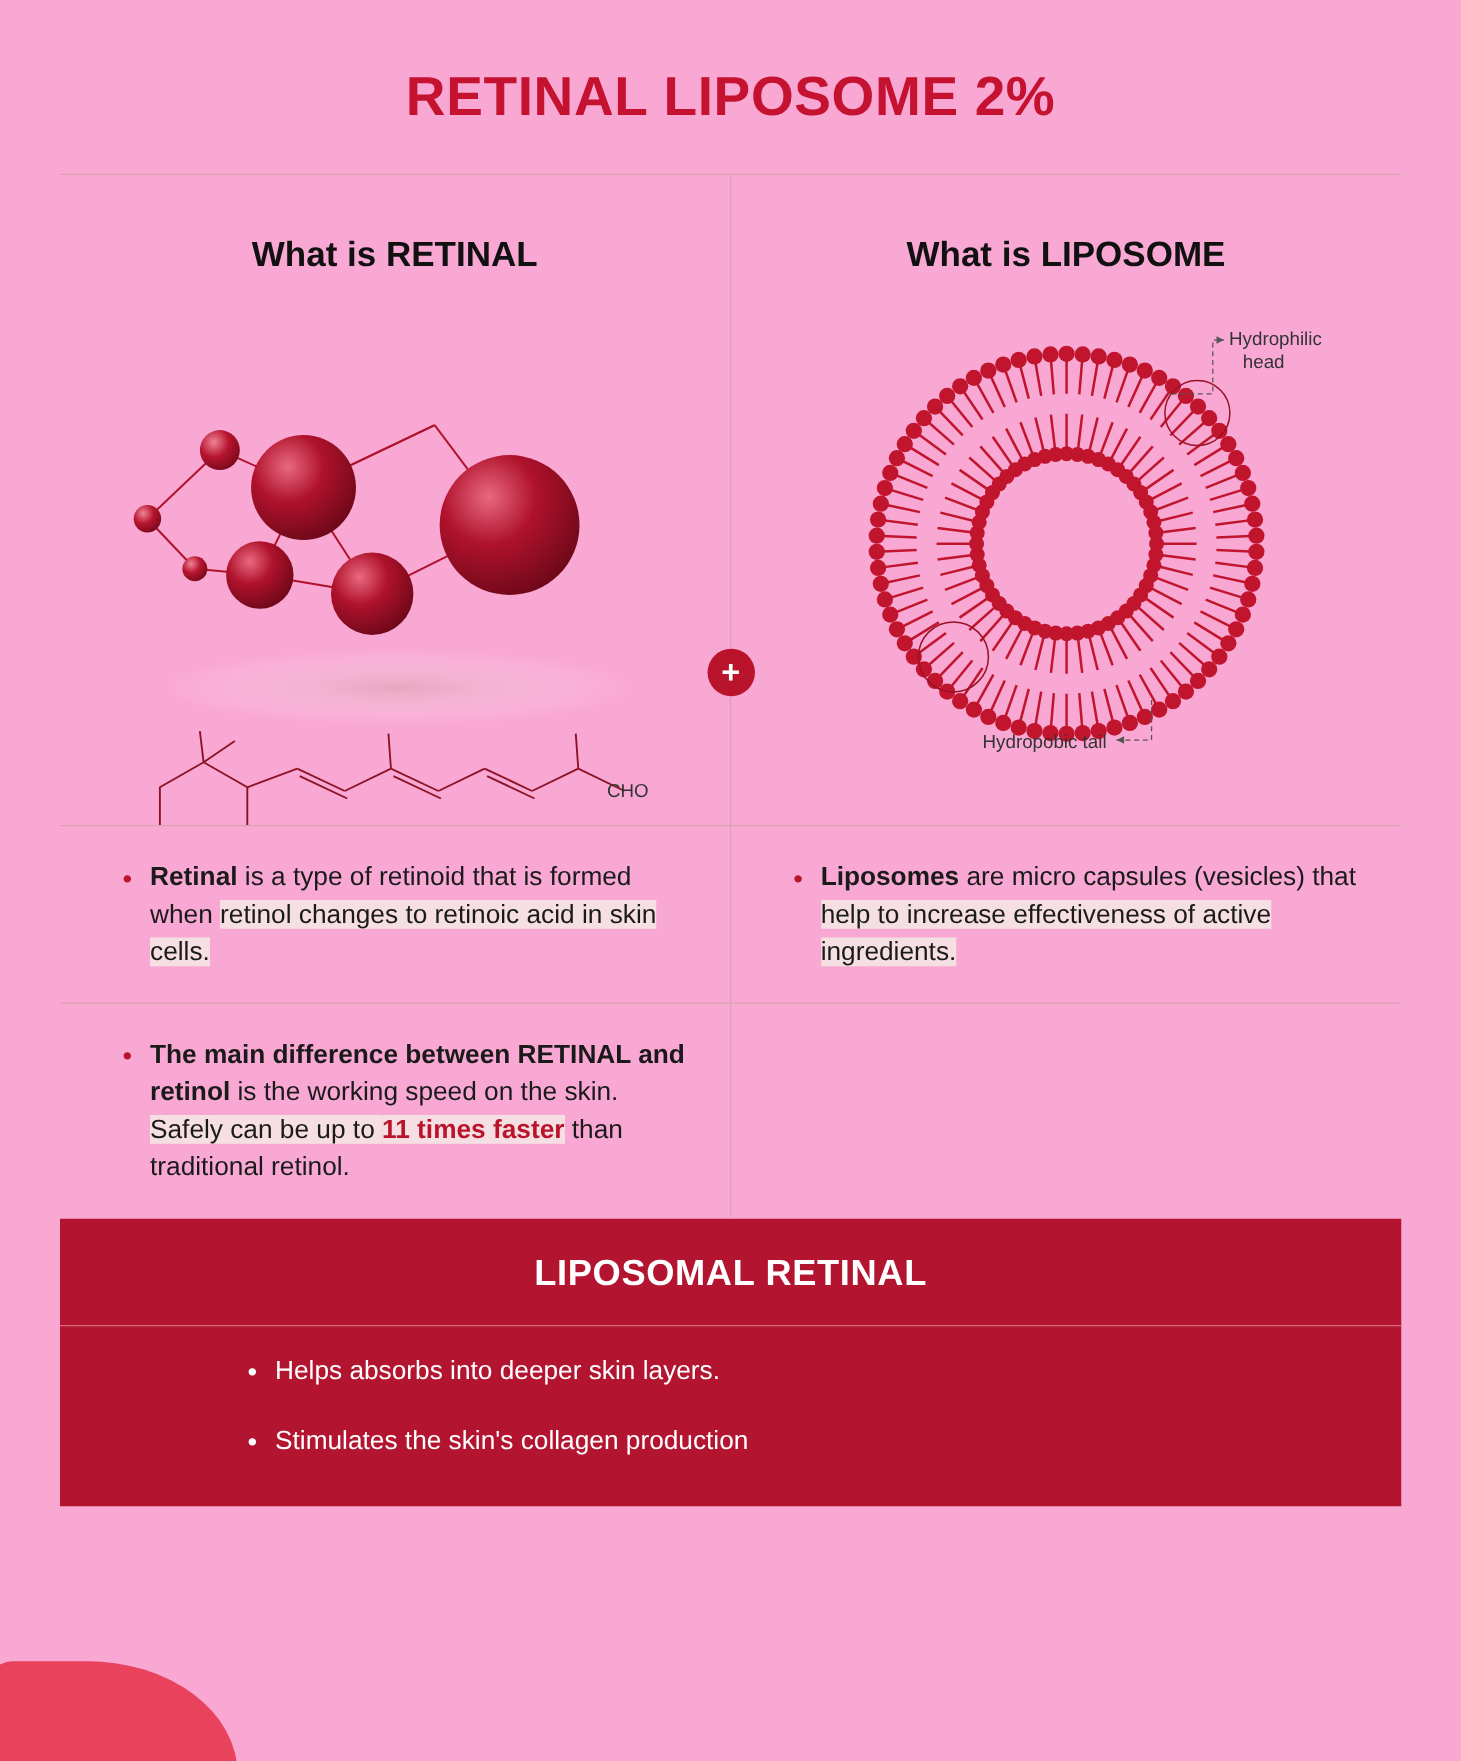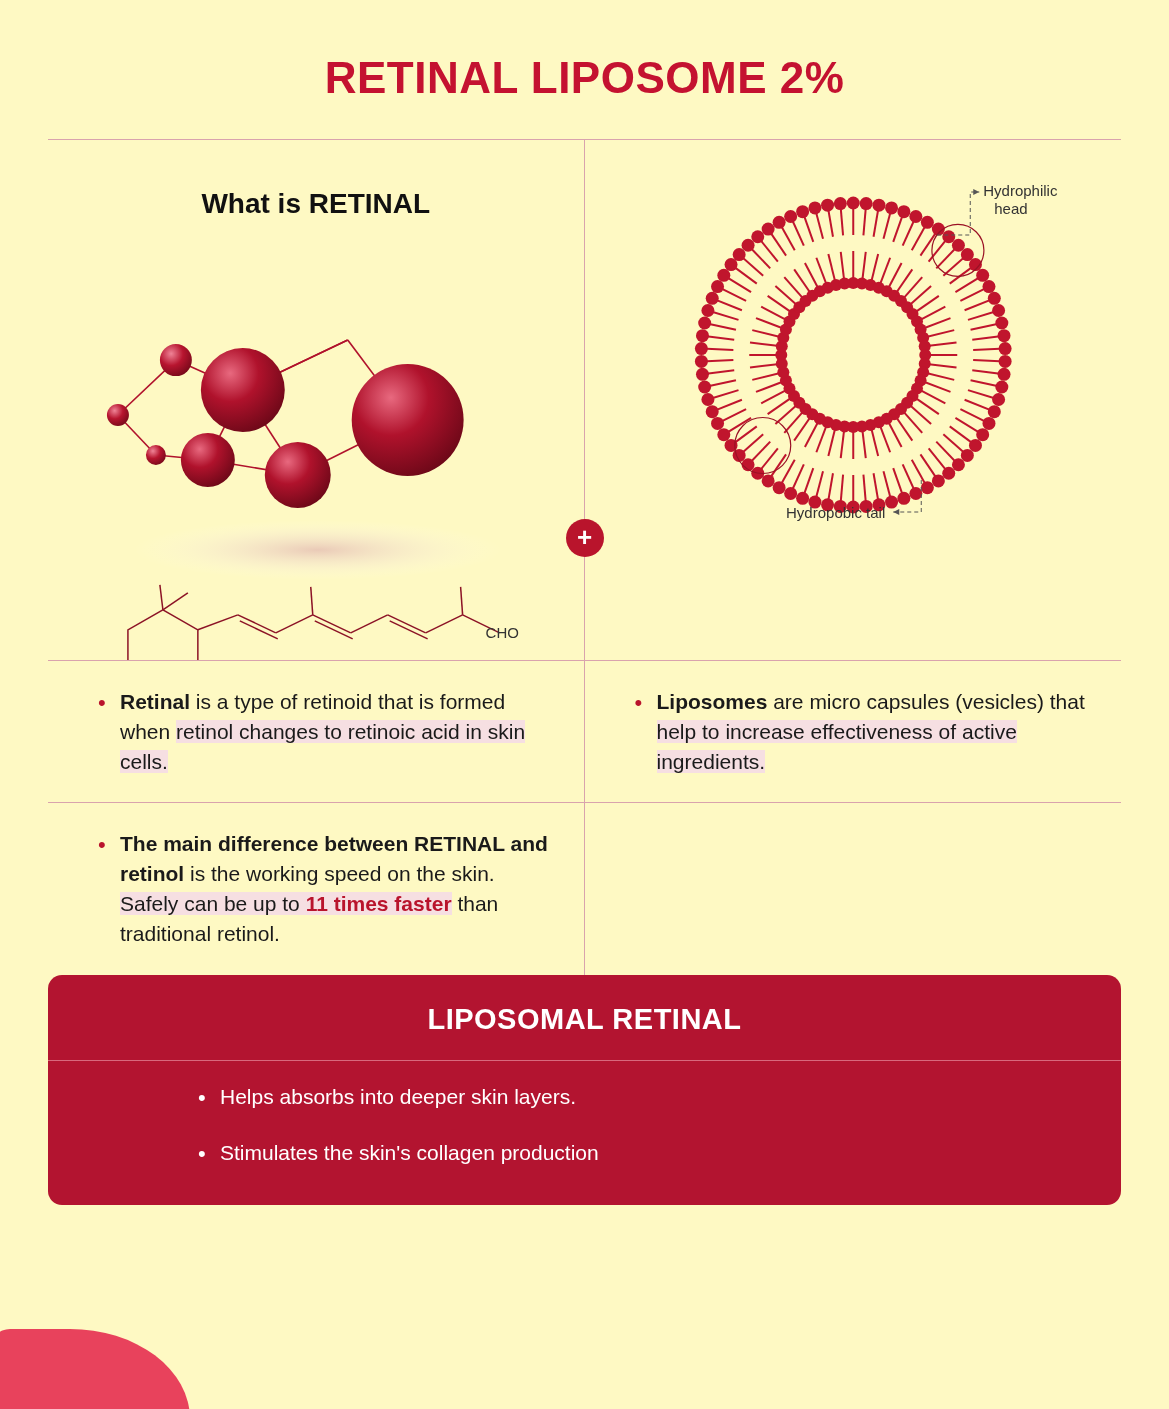--- a/index.html
+++ b/index.html
@@ -6,21 +6,21 @@
   html, body {
     margin: 0; padding: 0;
     width: 1169px; height: 1409px;
     background: #ffffff;
     font-family: "Liberation Sans", sans-serif;
     overflow: hidden;
   }
   .page {
     position: relative;
     width: 1169px; height: 1409px;
-    background: #fef9c3;
+    background: #f9a8d4;
     overflow: hidden;
   }
 
   
   .main-title {
     text-align: center;
     color: #c41230;
     font-size: 44px;
     font-weight: bold;
     letter-spacing: 0.5px;
@@ -95,21 +95,20 @@
   .hl { background: #f6dfe2; }
   .bold { font-weight: bold; }
   .red-bold { color: #b9142c; font-weight: bold; }
 
   
   .panel {
     margin: 0 48px;
     background: #b31430;
     color: #ffffff;
     padding-bottom: 10px;
-    border-radius: 14px;
   }
   .panel-title {
     text-align: center;
     font-size: 29px;
     font-weight: bold;
     letter-spacing: 0.5px;
     padding: 28px 0 24px 0;
     border-bottom: 1px solid #d8697d;
   }
   .panel ul {
@@ -228,20 +227,21 @@
               <path d="M20 95 L18 122"></path>
               <path d="M90 95 L118 108"></path>
             </g>
             <text x="438" y="418" font-family="Liberation Sans, sans-serif" font-size="15" fill="#333">CHO</text>
           </svg>
           <span class="anno" style="left:0;top:0;width:0;height:0;overflow:hidden">CHO</span>
         </div>
       </div>
 
       <div class="col">
+        <div class="col-title">What is LIPOSOME</div>
         <div class="illus illus-lip">
           <svg width="100%" height="440" viewBox="0 0 536 440">
             <g id="lip">
               
             </g>
 
             <g fill="#c0152d" id="outer-heads"></g>
             <circle cx="268" cy="215" r="86" fill="none" stroke="#ffffff" stroke-width="0"></circle>
             <g id="liposome-draw">
                 <line x1="268" y1="63" x2="268" y2="95" stroke="#c0152d" stroke-width="2"></line>

